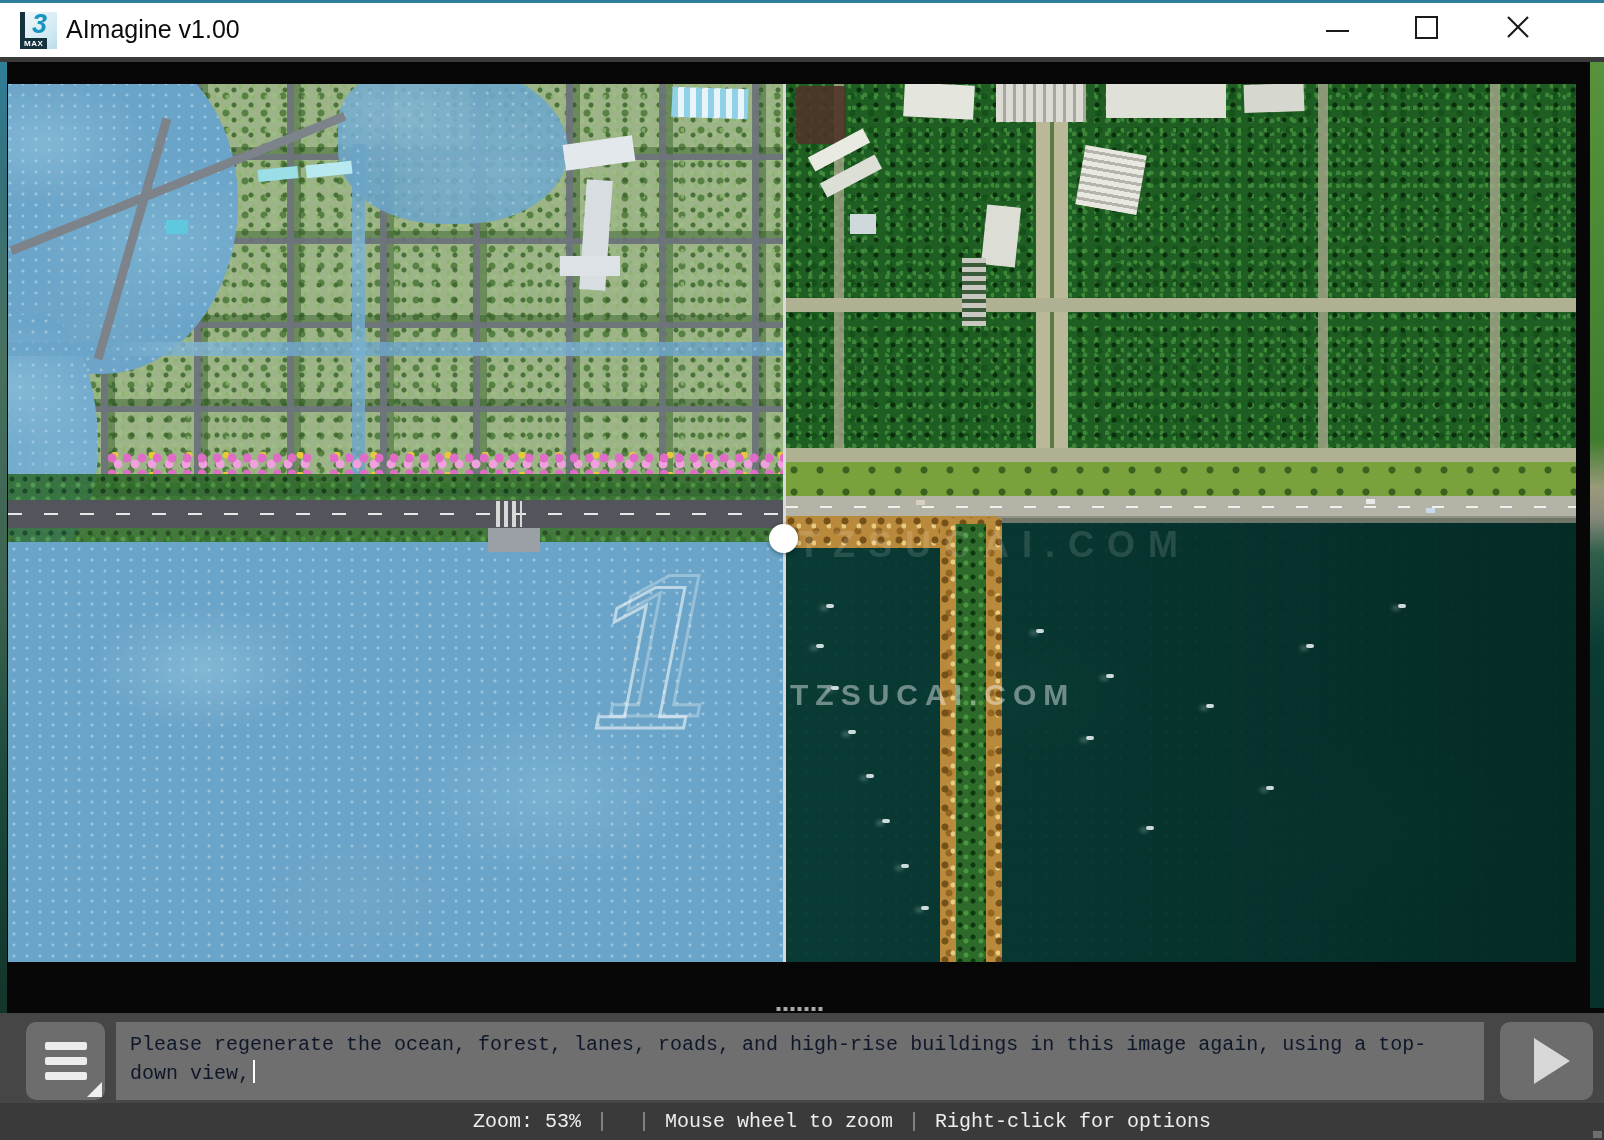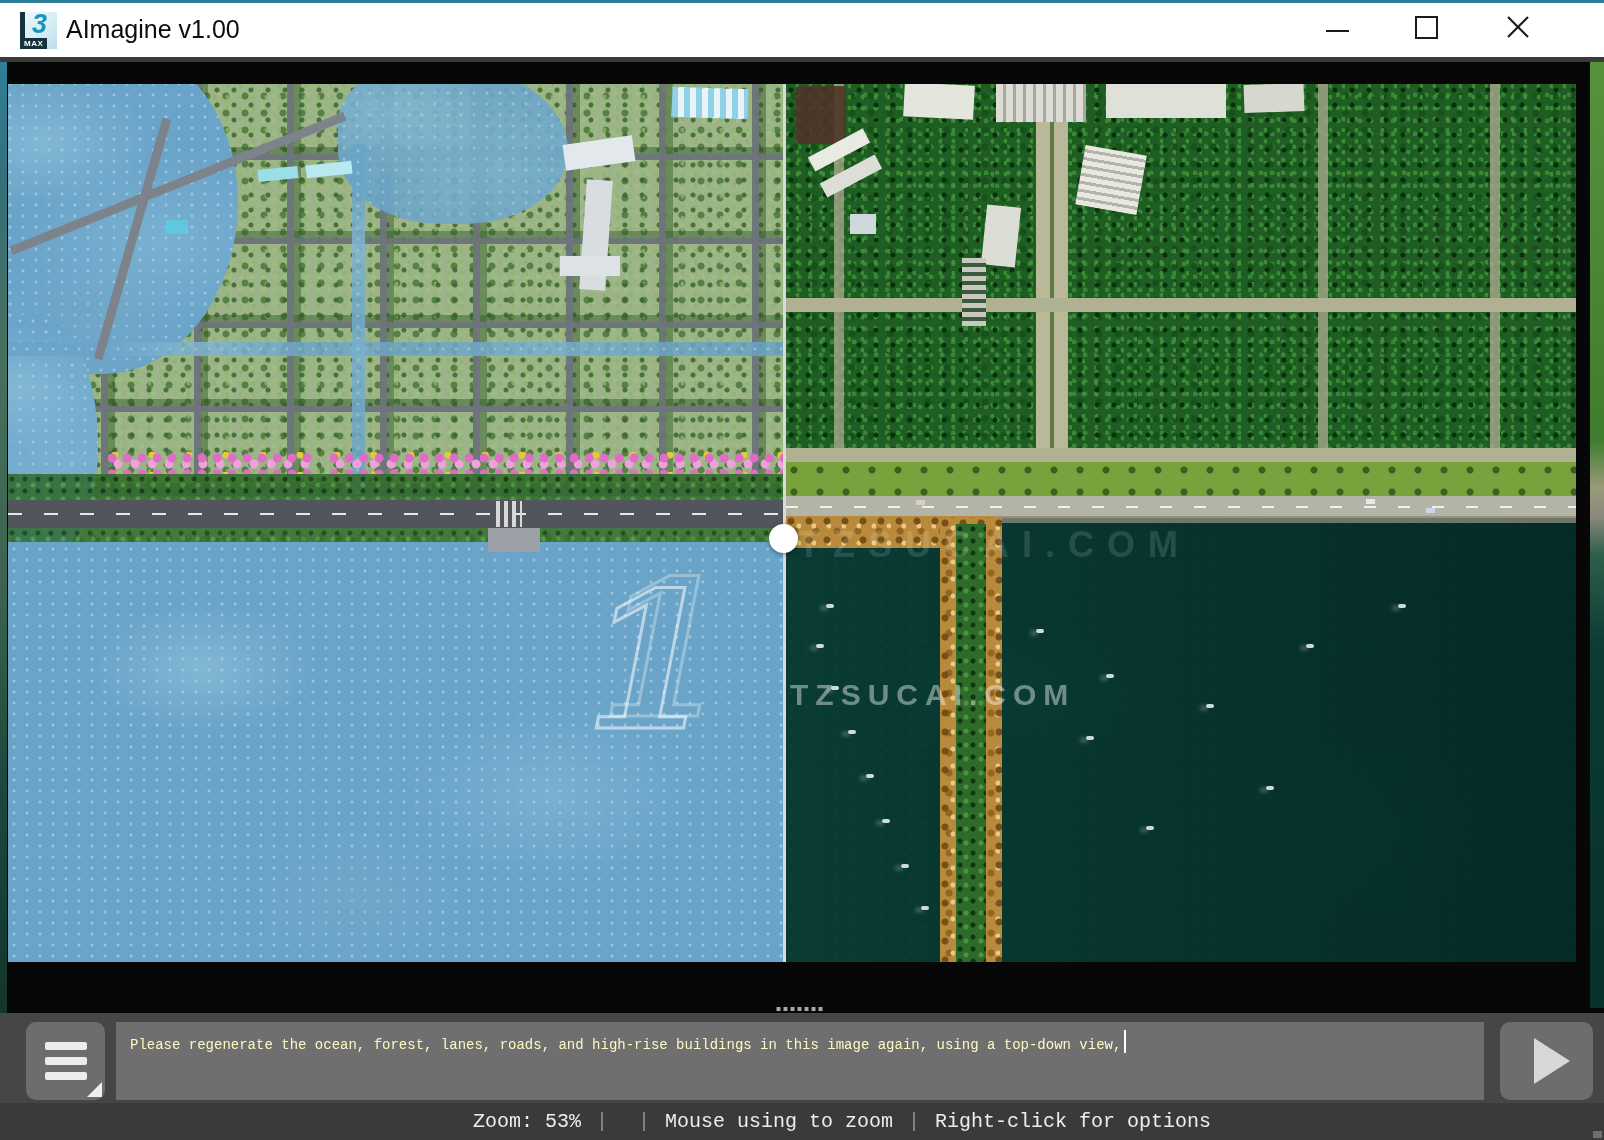--- a/index.html
+++ b/index.html
@@ -101,21 +101,21 @@
   
   .prompt-bar{position:absolute;left:0;top:1013px;width:1604px;height:90px;background:#464646;}
   .menu-btn{position:absolute;left:26px;top:9px;width:79px;height:78px;border-radius:10px;
             background:#6d6d6d;border:none;cursor:pointer;display:flex;flex-direction:column;
             align-items:center;justify-content:center;gap:7px;}
   .menu-btn .bar{width:42px;height:8px;border-radius:2px;background:#ececec;}
   .menu-btn .corner{position:absolute;right:3px;bottom:3px;width:0;height:0;
             border-left:15px solid transparent;border-bottom:15px solid #f0f0f0;}
   .prompt-input{position:absolute;left:116px;top:9px;width:1368px;height:78px;background:#6f6f6f;
             box-sizing:border-box;padding:8px 14px;font-family:"Liberation Mono",monospace;
-            font-size:14px;line-height:29px;color:#fef9c3;white-space:pre-wrap;cursor:text;}
+            font-size:20px;line-height:29px;color:#0f172a;white-space:pre-wrap;cursor:text;}
   .caret{display:inline-block;width:2px;height:23px;background:#ffffff;margin-left:3px;
          vertical-align:-4px;}
   .send-btn{position:absolute;left:1500px;top:9px;width:93px;height:78px;border-radius:10px;
             background:#6d6d6d;border:none;cursor:pointer;display:flex;align-items:center;
             justify-content:center;}
   .send-btn .tri{width:0;height:0;border-left:36px solid #d8d8d8;
             border-top:23px solid transparent;border-bottom:23px solid transparent;margin-left:10px;}
   
   .status-bar{position:absolute;left:0;top:1103px;width:1604px;height:37px;background:#3a3a3a;
             display:flex;align-items:center;justify-content:center;
@@ -309,19 +309,19 @@
     <button class="send-btn" aria-label="play-icon">
       <span class="tri"></span>
     </button>
   </div>
 
   <div class="status-bar">
     <div class="inner">
       <span>Zoom: 53%</span>
       <span class="sep">|</span>
       <span class="sep">|</span>
-      <span>Mouse using to zoom</span>
+      <span>Mouse wheel to zoom</span>
       <span class="sep">|</span>
       <span>Right-click for options</span>
     </div>
   </div>
   <div class="corner-grip" aria-label="window-resize-grip"></div>
 </div>
 
 </body></html>

